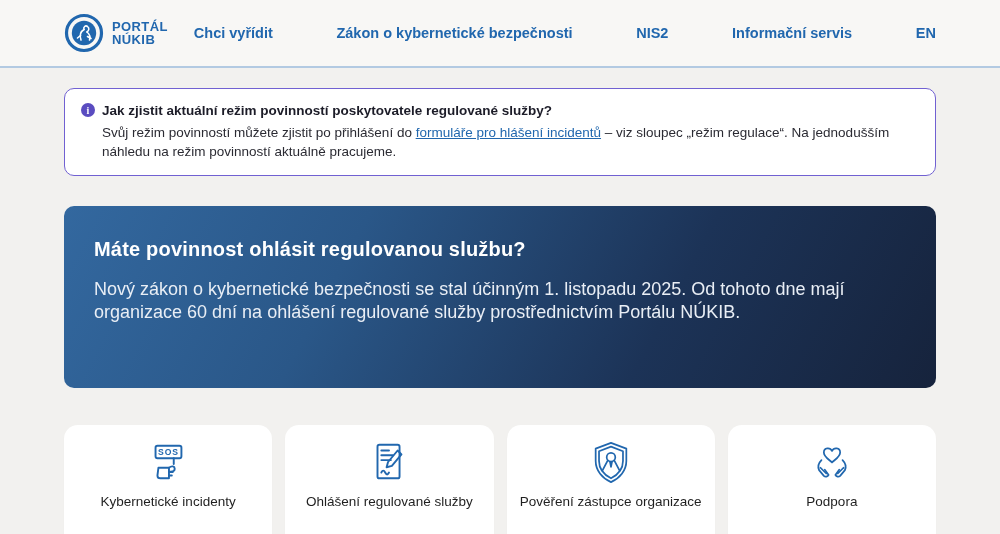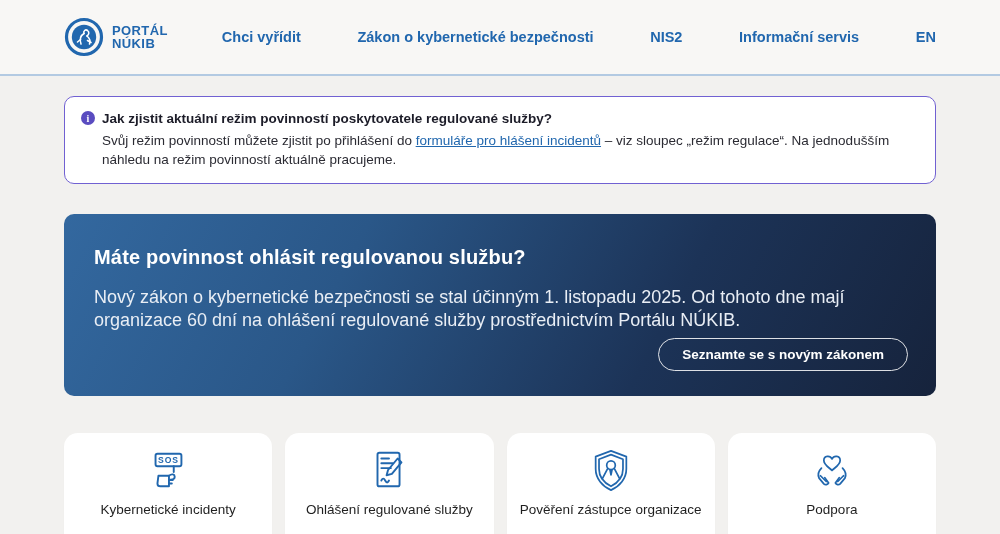--- a/index.html
+++ b/index.html
@@ -4,30 +4,30 @@
 <style>
   * { margin: 0; padding: 0; box-sizing: border-box; }
   html, body { width: 1000px; height: 534px; overflow: hidden; }
   body {
     font-family: "Liberation Sans", sans-serif;
     background: #f2f1ef;
   }
 
   
   .header {
-    height: 76px;
+    height: 68px;
     background: #f8f7f5;
     border-bottom: 2px solid #b3cae2;
     display: flex;
     align-items: center;
     padding: 0 64px;
   }
   .logo { display: flex; align-items: center; gap: 8px; cursor: pointer; }
   .logo-text { color: #2167ae; font-weight: bold; font-size: 13px; line-height: 13.5px; letter-spacing: 0.4px; }
-  .nav { display: flex; align-items: center; flex: 1; justify-content: space-between; margin-left: 54px; }
+  .nav { display: flex; align-items: center; flex: 1; justify-content: space-between; margin-left: 26px; }
   .nav-link {
     color: #2167ae; font-weight: bold; font-size: 14.5px;
     text-decoration: none; cursor: pointer; white-space: nowrap;
   }
   .login-btn {
     background: #2b5e9d; color: #ffffff;
     border: none; border-radius: 20px;
     padding: 11px 24px; font-size: 14px; font-weight: bold;
     font-family: "Liberation Sans", sans-serif;
     cursor: pointer;
@@ -144,23 +144,20 @@
       <span class="info-title">Jak zjistit aktuální režim povinností poskytovatele regulované služby?</span>
     </div>
     <div class="info-body">
       <p><span>Svůj režim povinností můžete zjistit po přihlášení do </span><a class="info-link">formuláře pro hlášení incidentů</a><span> – viz sloupec „režim regulace“. Na jednodušším náhledu na režim povinností aktuálně pracujeme.</span></p>
     </div>
   </div>
 
   <div class="hero">
     <div class="hero-title">Máte povinnost ohlásit regulovanou službu?</div>
     <div class="hero-body">Nový zákon o kybernetické bezpečnosti se stal účinným 1. listopadu 2025. Od tohoto dne mají organizace 60 dní na ohlášení regulované služby prostřednictvím Portálu NÚKIB.</div>
-    <div class="hero-btn-row">
-      <button class="hero-btn">Seznamte se s novým zákonem</button>
-    </div>
   </div>
 
   <div class="cards">
 
     <div class="card">
       <div class="card-icon">
         <svg width="46" height="46" viewBox="0 0 48 48" fill="none" stroke="#2167ae" stroke-width="2" stroke-linecap="round" stroke-linejoin="round">
           <rect x="11" y="7" width="27" height="13" rx="2"></rect>
           <text x="24.5" y="17" font-family="Liberation Sans, sans-serif" font-size="9" font-weight="bold" fill="#2167ae" stroke="none" text-anchor="middle" letter-spacing="1">SOS</text>
           <path d="M30 20 v6"></path>

